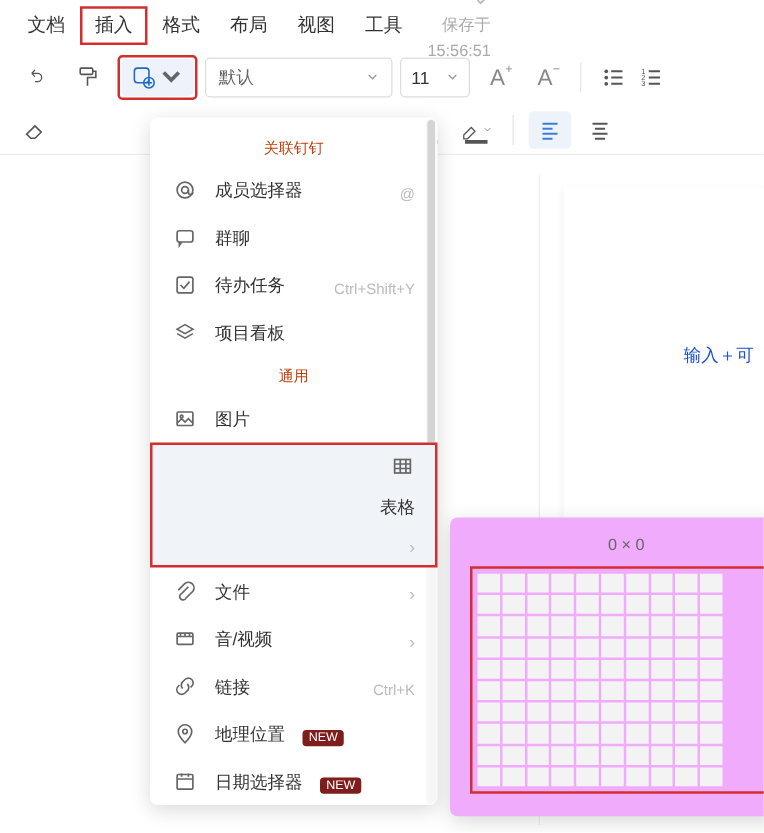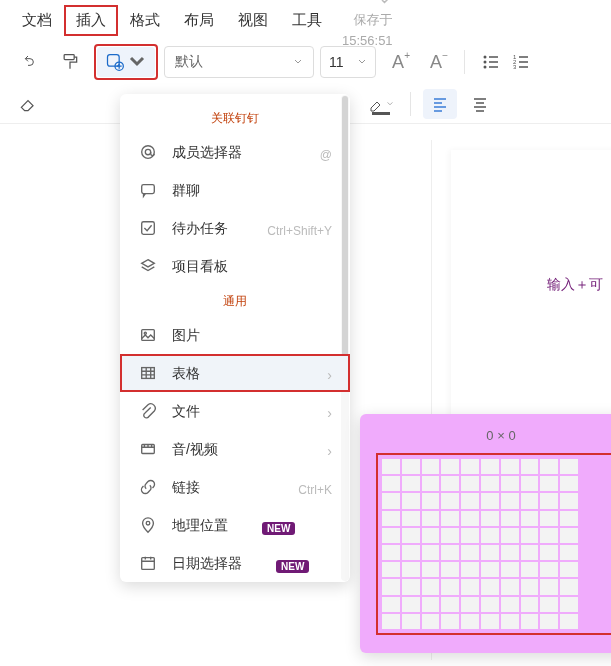--- a/index.html
+++ b/index.html
@@ -35,37 +35,37 @@
   .fmt-btn.selected { background: #eef3fb; border-radius: 4px; }
 
   
   .dropdown { position: absolute; left: 120px; top: 94px; width: 230px; background: #fff; box-shadow: 0 4px 16px rgba(0,0,0,0.15); border-radius: 6px; padding: 8px 0 0 0; z-index: 10; }
   .dd-section-title { font-size: 12px; color: #c2410c; padding: 8px 8px 6px; text-align: center; }
   .dd-item { display: flex; align-items: flex-end; padding: 9px 18px; gap: 14px; font-size: 14px; color: #333; position: relative; }
   .dd-item .icon { width: 20px; height: 20px; display: flex; align-items: center; justify-content: center; color: #666; }
   .dd-item .icon svg { width: 18px; height: 18px; stroke: #666; fill: none; stroke-width: 1.5; }
   .dd-item .shortcut { margin-left: auto; color: #bbb; font-size: 12px; }
   .dd-item .arrow { margin-left: auto; color: #bbb; }
-  .dd-item .new-badge { background: #701a75; color: #fff; font-size: 10px; padding: 1px 5px; border-radius: 3px; margin-left: 20px; font-weight: 700; }
+  .dd-item .new-badge { background: #7f1d1d; color: #fff; font-size: 10px; padding: 1px 5px; border-radius: 3px; margin-left: 0; font-weight: 400; }
   .dd-item.hl { background: #f0f4f9; }
-  .dd-item.hl-border { outline: 2px solid #d32f2f; outline-offset: -2px; }
+  .dd-item.hl-border { outline: 2px solid #d32f2f; outline-offset: -2px; flex-direction: column; }
   .dd-scroll { position: absolute; right: 1px; top: 1px; width: 8px; bottom: 1px; background: #f7f7f7; border-radius: 4px; }
   .dd-thumb { width: 6px; margin: 1px; height: 280px; background: #d4d4d4; border-radius: 3px; }
 
   
   .table-picker { position: absolute; left: 360px; top: 414px; width: 282px; background: #f0abfc; box-shadow: 0 4px 16px rgba(0,0,0,0.15); border-radius: 6px; padding: 14px 16px 18px; z-index: 11; }
   .table-picker-title { text-align: center; font-size: 13px; color: #666; margin-bottom: 10px; }
   .grid-wrap { border: 2px solid #d32f2f; padding: 4px; }
   .grid { display: grid; grid-template-columns: repeat(10, 1fr); grid-template-rows: repeat(10, 1fr); gap: 2px; width: 196px; height: 170px; }
   .cell { background: #f3f3f3; }
 
   
   .doc-area { position: absolute; right: 0; top: 140px; width: 180px; height: 520px; border-left: 1px solid #eee; }
   .doc-page { position: absolute; right: -20px; top: 10px; width: 180px; height: 480px; box-shadow: -2px 0 6px rgba(0,0,0,0.04); background: #fff; }
-  .placeholder { position: absolute; right: 8px; top: 136px; color: #701a75; font-size: 14px; }
+  .placeholder { position: absolute; right: 8px; top: 136px; color: #1d4ed8; font-size: 14px; }
 </style>
 </head>
 <body>
 
 <div class="menubar">
   <div class="menu-item">文档</div>
   <div class="menu-item hl">插入</div>
   <div class="menu-item">格式</div>
   <div class="menu-item">布局</div>
   <div class="menu-item">视图</div>

